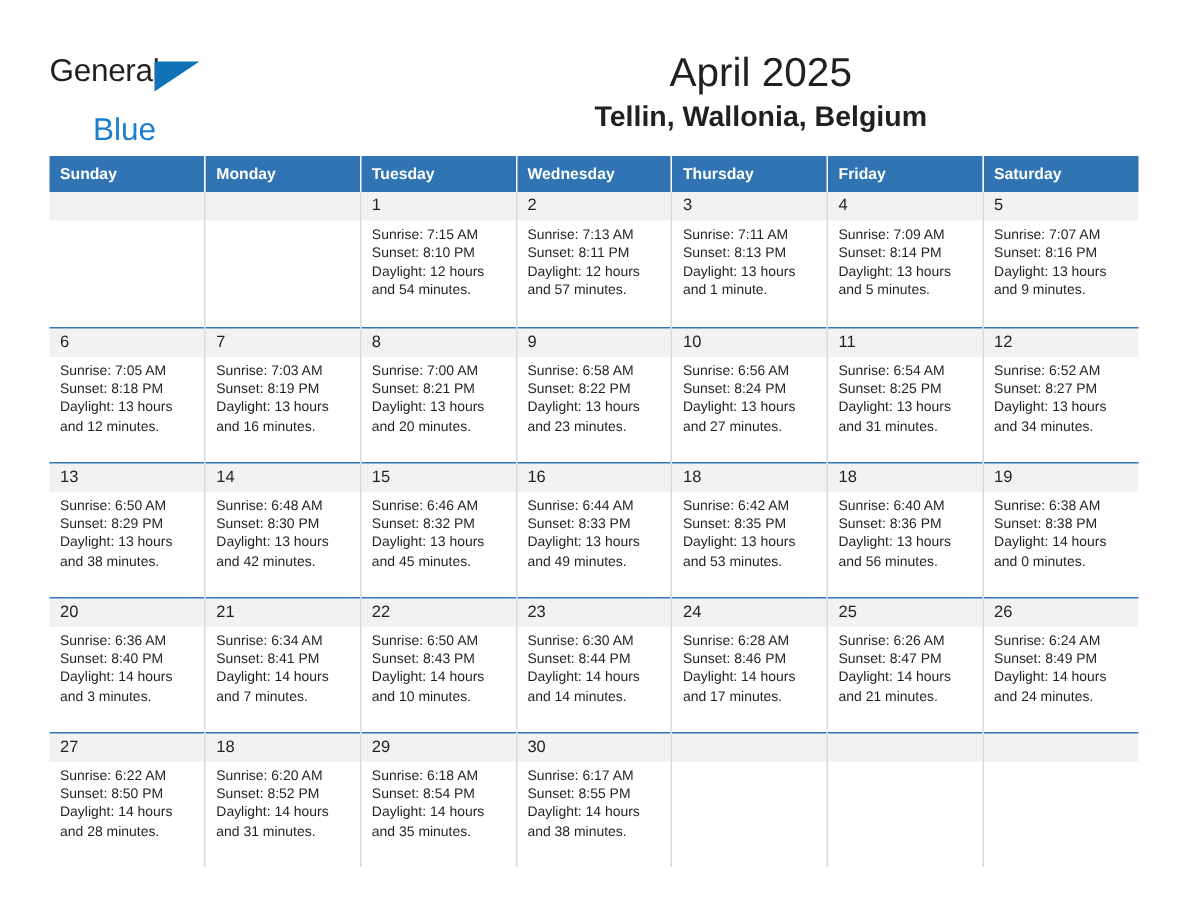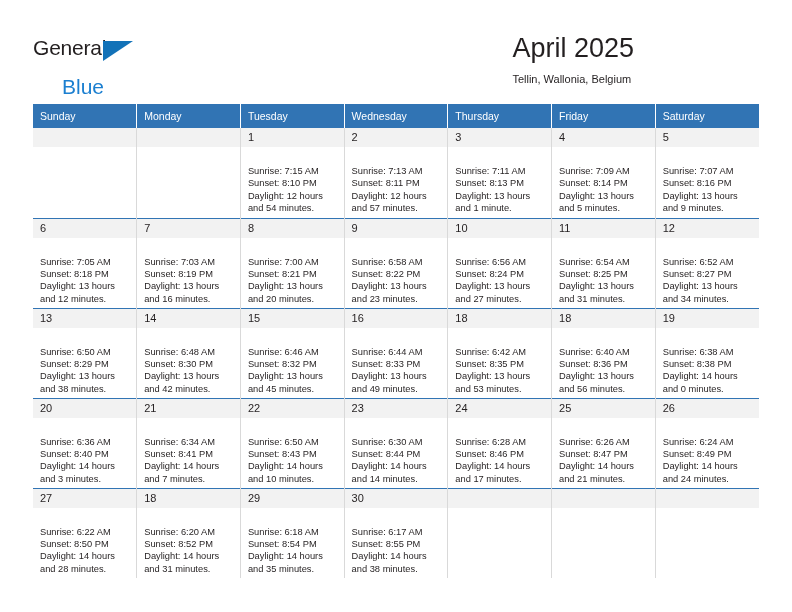--- a/index.html
+++ b/index.html
@@ -52,54 +52,55 @@
   .logo-blue {
     position: absolute;
     left: 29px; top: 21px;
     font-size: 21px;
     color: #1b7fd0;
     line-height: 23px;
     margin-top: 18px;
   }
   .title-block {
     position: absolute;
-    right: 18px;
+    right: 34px;
     top: 32px;
-    text-align: left;
+    text-align: center;
   }
   .title-main {
     font-size: 27px;
     color: #231f20;
     line-height: 32px;
     font-weight: normal;
   }
   .title-sub {
-    font-size: 11px;
+    font-size: 19px;
     color: #231f20;
     line-height: 20px;
     margin-top: 5px;
+    font-weight: bold;
   }
 
   
   .calendar {
     position: absolute;
     left: 33px;
     top: 104px;
     width: 726px;
   }
   table.cal {
     width: 726px;
     border-collapse: collapse;
     table-layout: fixed;
   }
   table.cal th {
     background: #3174b4;
     color: #ffffff;
     font-size: 10.5px;
-    font-weight: normal;
+    font-weight: bold;
     text-align: left;
     padding: 6px 12px 6px 7px;
     height: 22px;
     border-right: 1px solid #ffffff;
   }
   table.cal th:last-child { border-right: none; }
 
   td.day {
     vertical-align: top;
     padding: 0;
@@ -118,21 +119,20 @@
     padding: 3px 0 3px 7px;
     line-height: 13px;
     height: 19px;
   }
   .daynum.empty { background: #f2f2f2; }
   .info {
     padding: 3px 5px 0 7px;
     font-size: 9.3px;
     line-height: 12.4px;
     color: #231f20;
-    margin-top: 15px;
   }
   .info div { white-space: nowrap; }
   .cell-empty .info { visibility: hidden; }
 </style>
 </head>
 <body>
 
 <div class="page">
 
   <div class="header">

